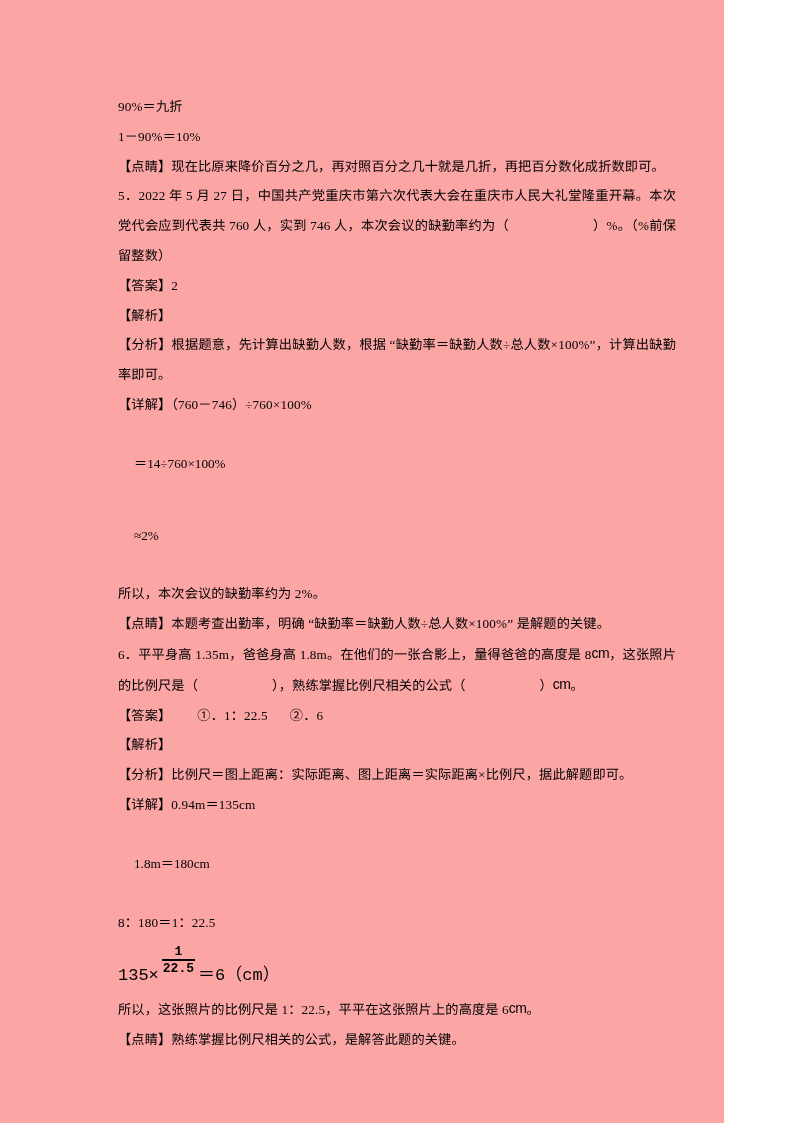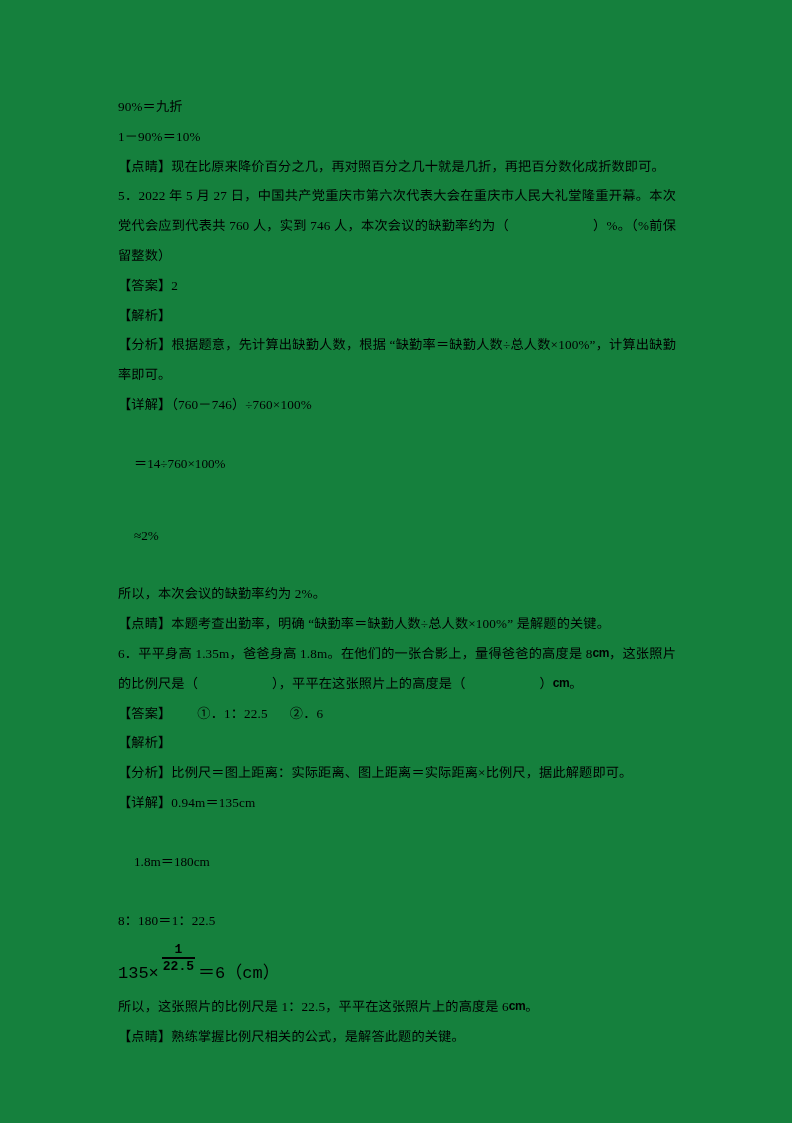--- a/index.html
+++ b/index.html
@@ -10,23 +10,23 @@
   }
   body {
     width: 794px;
     height: 1123px;
     font-family: "Liberation Serif", "DejaVu Serif", serif;
     color: #000000;
     -webkit-font-smoothing: none;
   }
   .page {
     position: relative;
-    width: 792px;
+    width: 724px;
     height: 1123px;
-    background: #15803d;
+    background: #fca5a5;
     box-sizing: border-box;
     overflow: hidden;
   }
   .content {
     position: absolute;
     left: 118px;
     top: 92px;
     width: 558px;
   }
 
@@ -48,22 +48,22 @@
     line-height: 29.8px;
     margin: 16px;
     padding: 13px 0 13px 0;
   }
   .bracket {
     font-family: "Liberation Sans", "DejaVu Sans", sans-serif;
     font-weight: normal;
   }
   .unit-cm {
     font-family: "Liberation Sans", "DejaVu Sans", sans-serif;
-    font-weight: bold;
-    font-size: 12px;
+    font-weight: normal;
+    font-size: 14px;
     letter-spacing: -0.5px;
     vertical-align: 1px;
   }
   .blank-gap { display: inline-block; width: 84px; }
   .blank-gap-sm { display: inline-block; width: 74px; }
   .ans-gap { display: inline-block; width: 26px; }
   .ans-gap2 { display: inline-block; width: 22px; }
 
   
   .frac-line {
@@ -131,21 +131,21 @@
     <p class="line">【详解】（760－746）÷760×100%</p>
 
     <p class="eq">＝14÷760×100%</p>
 
     <p class="eq">≈2%</p>
 
     <p class="line">所以，本次会议的缺勤率约为 2%。</p>
 
     <p class="line">【点睛】本题考查出勤率，明确 “缺勤率＝缺勤人数÷总人数×100%” 是解题的关键。</p>
 
-    <p class="line"><span>6．平平身高 1.35m，爸爸身高 1.8m。在他们的一张合影上，量得爸爸的高度是 8</span><span class="unit-cm">cm</span><span>，这张照片的比例尺是（</span><span class="blank-gap-sm"></span><span>），平平在这张照片上的高度是（</span><span class="blank-gap-sm"></span><span>）</span><span class="unit-cm">cm</span><span>。</span></p>
+    <p class="line"><span>6．平平身高 1.35m，爸爸身高 1.8m。在他们的一张合影上，量得爸爸的高度是 8</span><span class="unit-cm">cm</span><span>，这张照片的比例尺是（</span><span class="blank-gap-sm"></span><span>），熟练掌握比例尺相关的公式（</span><span class="blank-gap-sm"></span><span>）</span><span class="unit-cm">cm</span><span>。</span></p>
 
     <p class="line"><span class="bracket">【答案】</span><span class="ans-gap"></span><span>①．1：22.5</span><span class="ans-gap2"></span><span>②．6</span></p>
 
     <p class="line">【解析】</p>
 
     <p class="line">【分析】比例尺＝图上距离：实际距离、图上距离＝实际距离×比例尺，据此解题即可。</p>
 
     <p class="line">【详解】0.94m＝135cm</p>
 
     <p class="eq">1.8m＝180cm</p>

